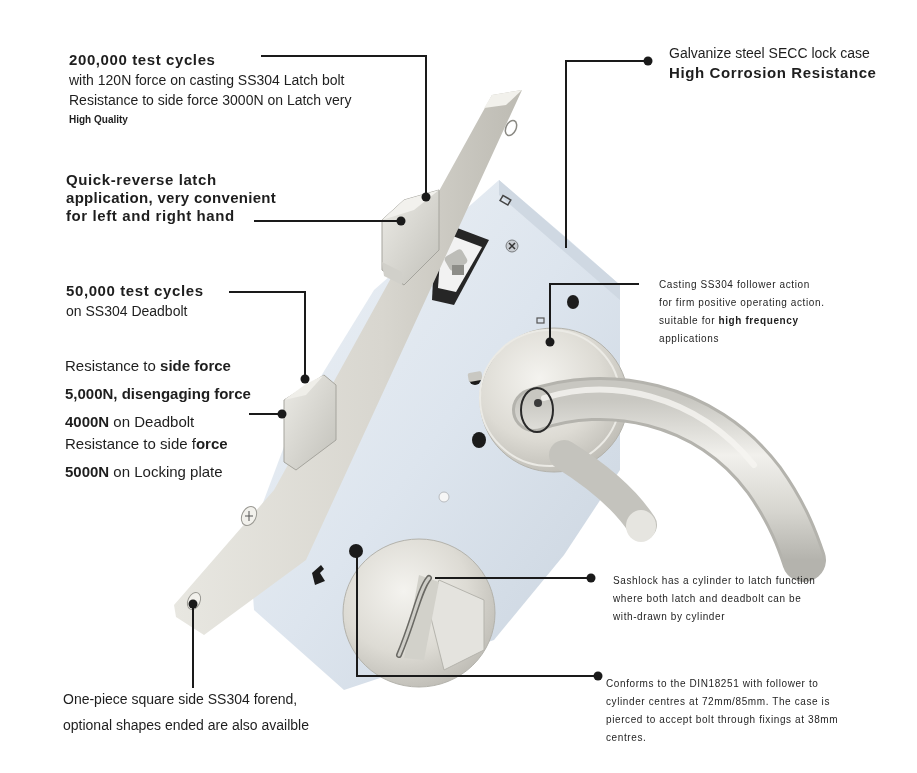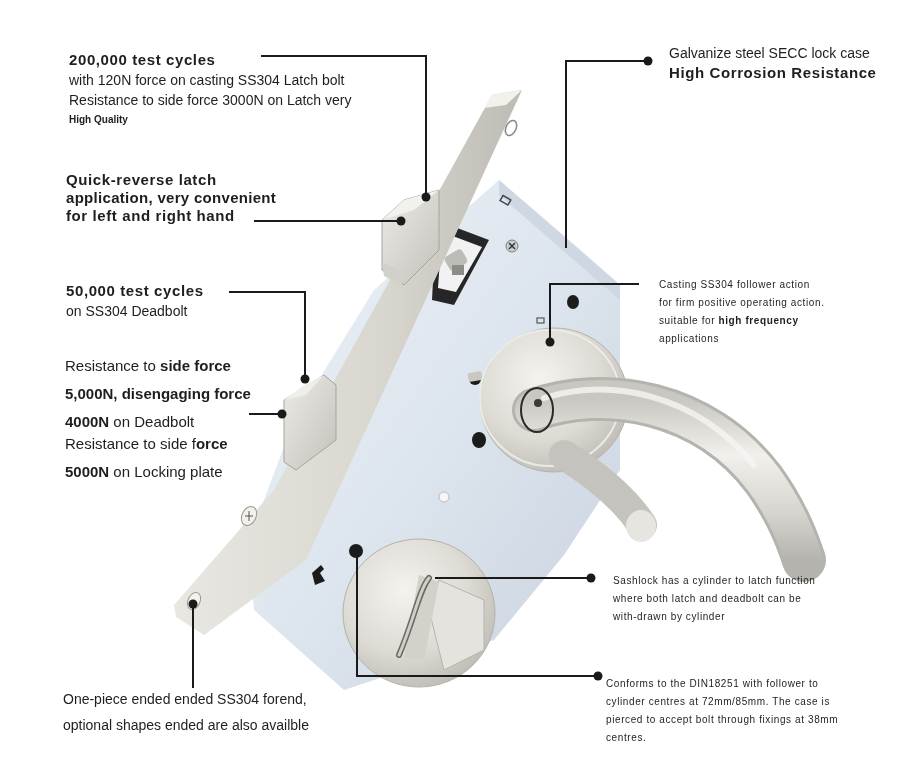--- a/index.html
+++ b/index.html
@@ -158,21 +158,21 @@
 
   <div class="label" style="left:21px; top:353px; font-size:15px; line-height:25px;">
     <div><span>Resistance to </span><span class="b">side force</span></div>
     <div class="b" style="margin-top:3px;">5,000N, disengaging force</div>
     <div style="margin-top:3px;"><span class="b">4000N</span><span> on Deadbolt</span></div>
     <div style="margin-top:-3px;"><span>Resistance to side f</span><span class="b">orce</span></div>
     <div style="margin-top:3px;"><span class="b">5000N</span><span> on Locking plate</span></div>
   </div>
 
   <div class="label" style="left:19px; top:686px; font-size:14px; line-height:26px;">
-    <div>One-piece ended ended SS304 forend,</div>
+    <div>One-piece square side SS304 forend,</div>
     <div>optional shapes ended are also availble</div>
   </div>
 
   <div class="label" style="left:625px; top:43px;">
     <div>Galvanize steel SECC lock case</div>
     <div class="title">High Corrosion Resistance</div>
   </div>
 
   <div class="label wide" style="left:615px; top:276px;">
     <div>Casting SS304 follower action</div>

